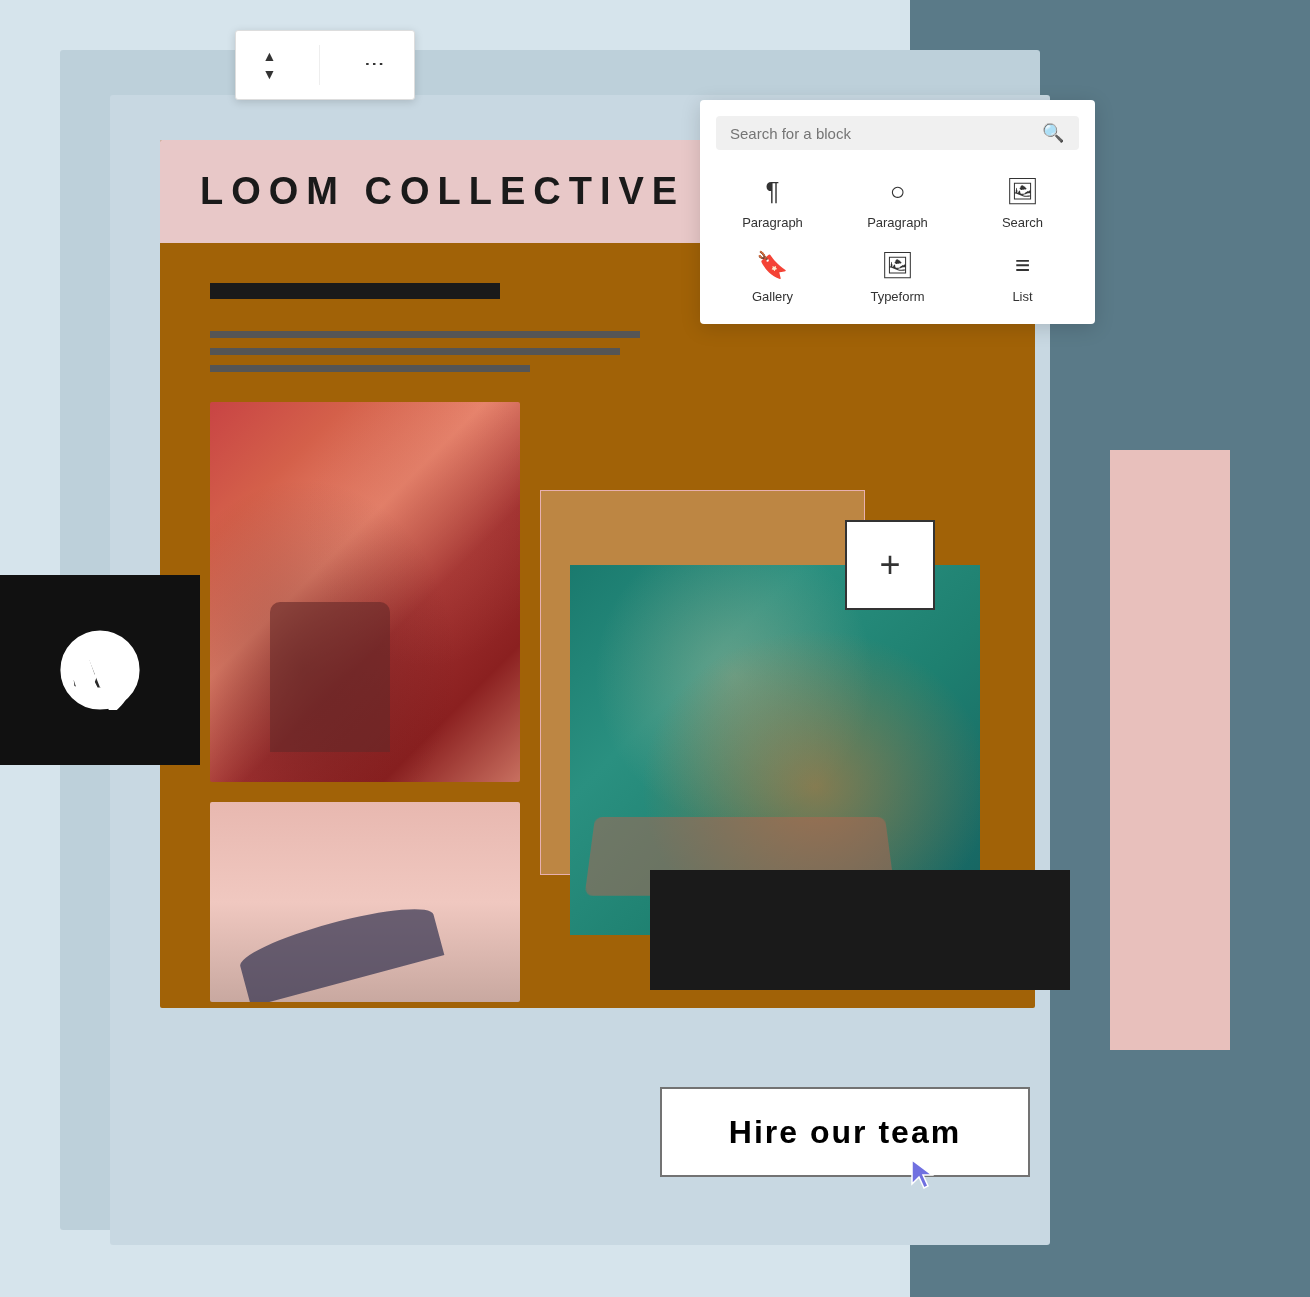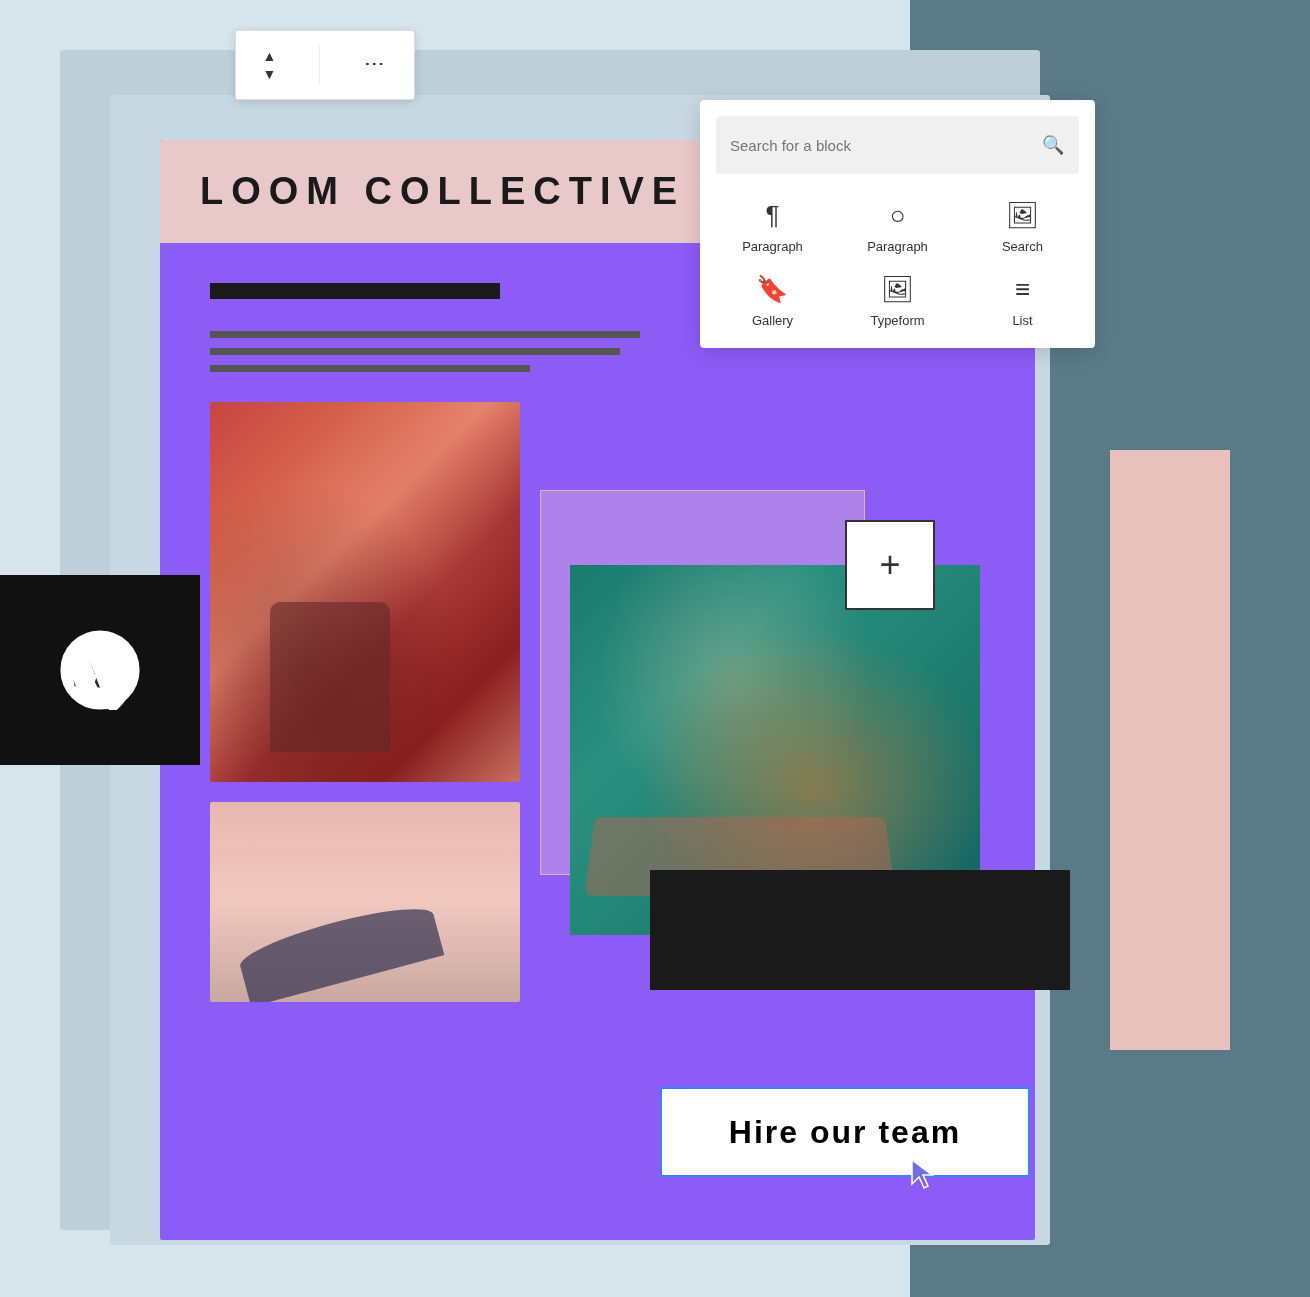--- a/index.html
+++ b/index.html
@@ -29,22 +29,22 @@
       width: 80px;
       height: 80px;
     }
 
     
     .main-card {
       position: absolute;
       left: 160px;
       top: 140px;
       width: 875px;
-      height: 1100px;
-      background: #8b5cf6;
+      height: 868px;
+      background: #a16207;
       border-radius: 2px;
       z-index: 5;
       overflow: hidden;
     }
 
     
     .site-header {
       background: #e8c8c8;
       padding: 30px 40px;
       display: flex;
@@ -207,21 +207,21 @@
       z-index: 30;
       overflow: hidden;
     }
 
     .search-bar {
       display: flex;
       align-items: center;
       background: #f0f0f0;
       margin: 16px;
       border-radius: 4px;
-      padding: 18px 14px;
+      padding: 6px 14px;
       gap: 10px;
     }
 
     .search-input {
       flex: 1;
       border: none;
       background: transparent;
       font-size: 15px;
       color: #888;
       outline: none;
@@ -289,21 +289,21 @@
     }
 
     
     .hire-btn {
       position: absolute;
       bottom: 120px;
       left: 660px;
       width: 370px;
       height: 90px;
       background: white;
-      border: 2px solid #3b82f6;
+      border: 2px solid #737373;
       display: flex;
       align-items: center;
       justify-content: center;
       font-size: 32px;
       font-weight: 700;
       letter-spacing: 2px;
       cursor: pointer;
       z-index: 25;
     }
 

